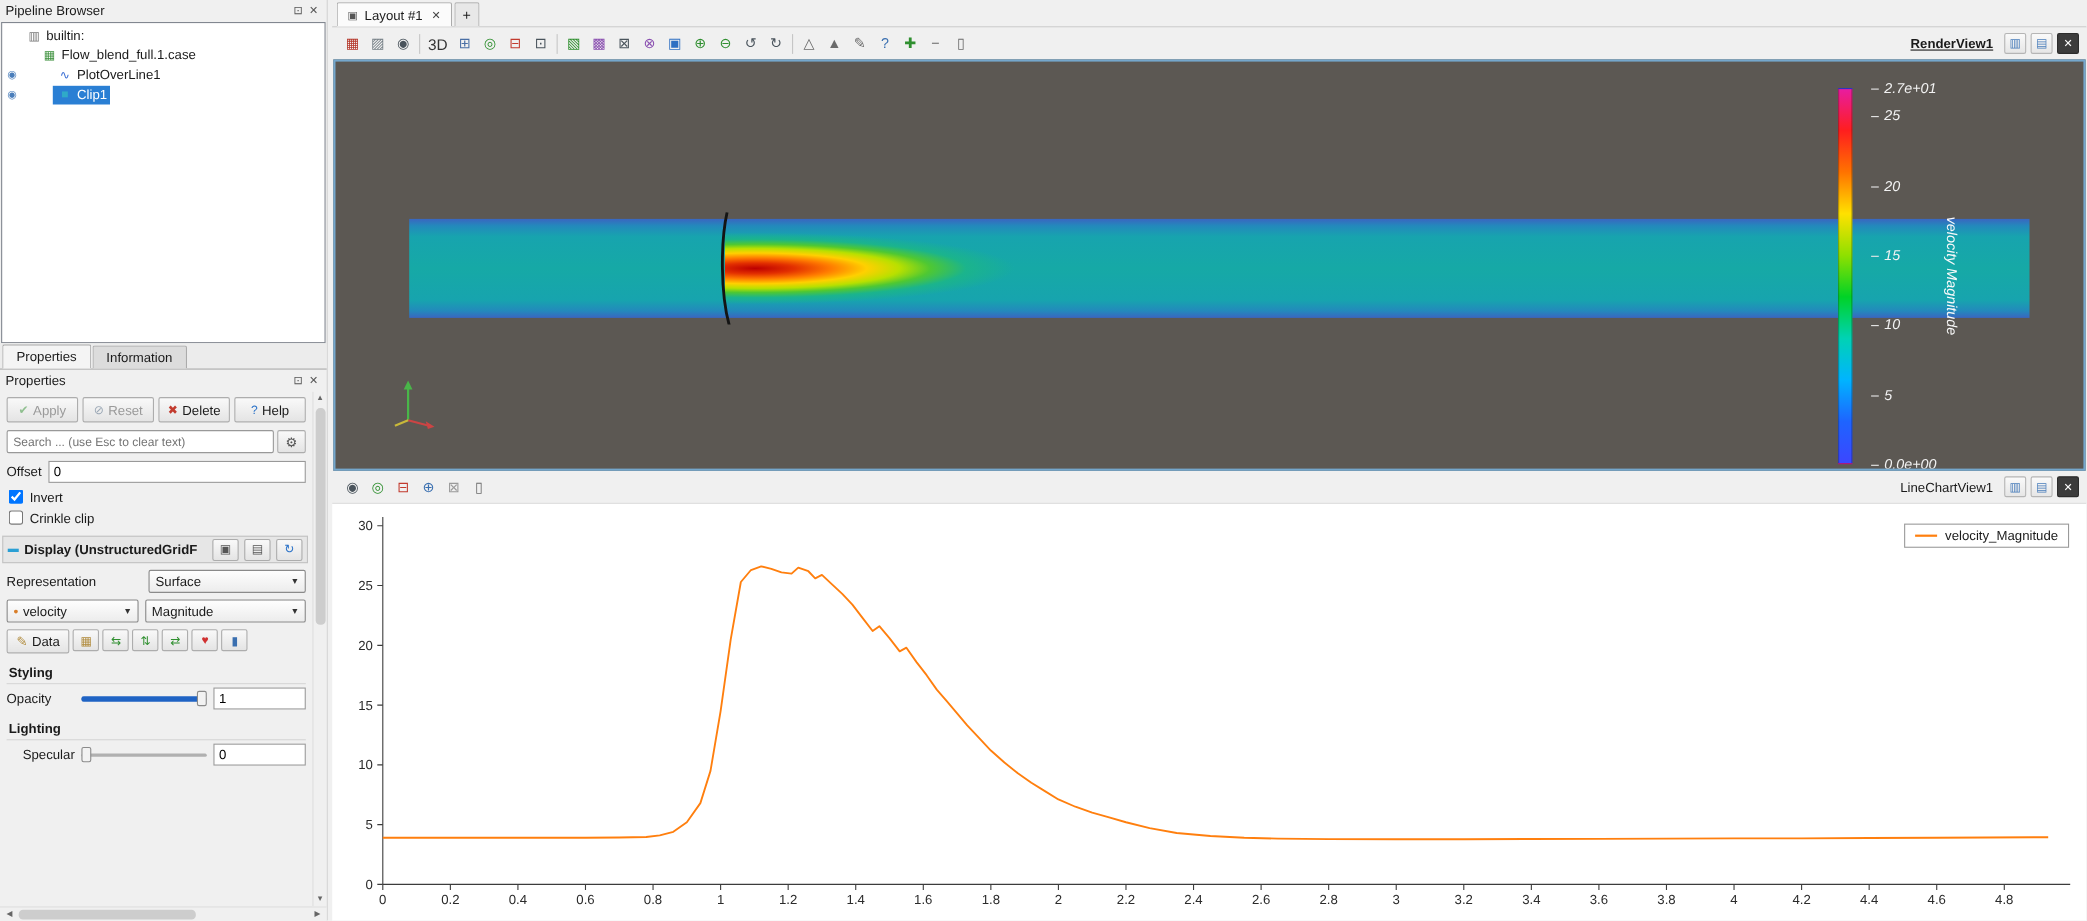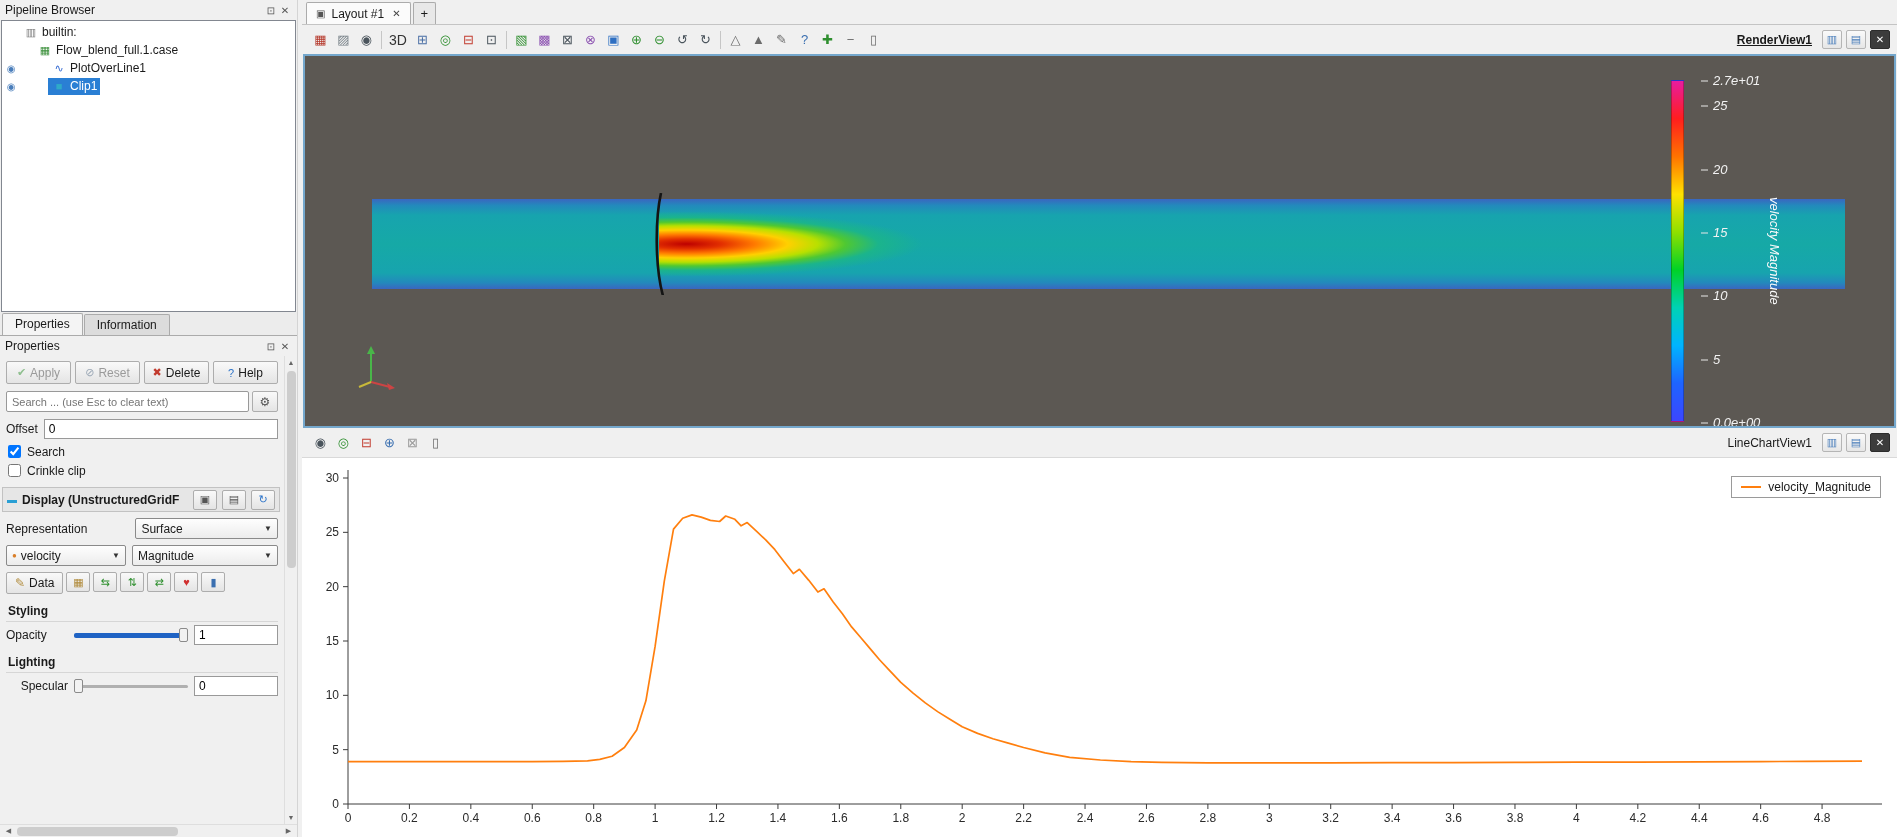--- a/index.html
+++ b/index.html
@@ -204,21 +204,21 @@
           </div>
 
 
           <div class="row">
             <span class="lbl">Offset</span>
             <input class="text-input" value="0" style="">
           </div>
 
           <div class="check-row">
             <input type="checkbox" class="checkbox" id="invert-cb" checked="" style="">
-            <label for="invert-cb">Search</label>
+            <label for="invert-cb">Invert</label>
           </div>
           <div class="check-row">
             <input type="checkbox" class="checkbox" id="crinkle-cb" style="">
             <label for="crinkle-cb">Crinkle clip</label>
           </div>
 
           <div class="display-header">
             <span style="color:#2a9fd4; font-size:10px;">▬</span>
             <b style="flex:1;">Display (UnstructuredGridF</b>
             <div class="mini-btn">▣</div>

